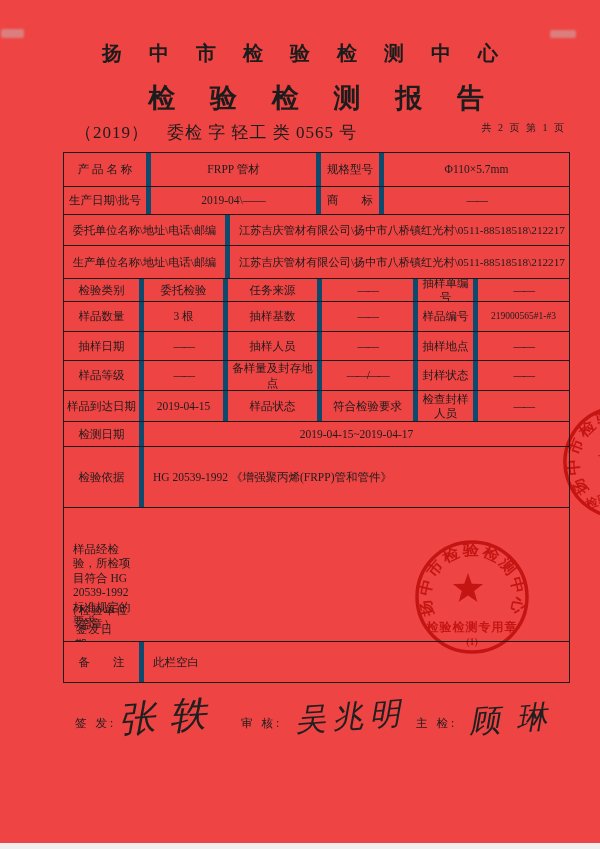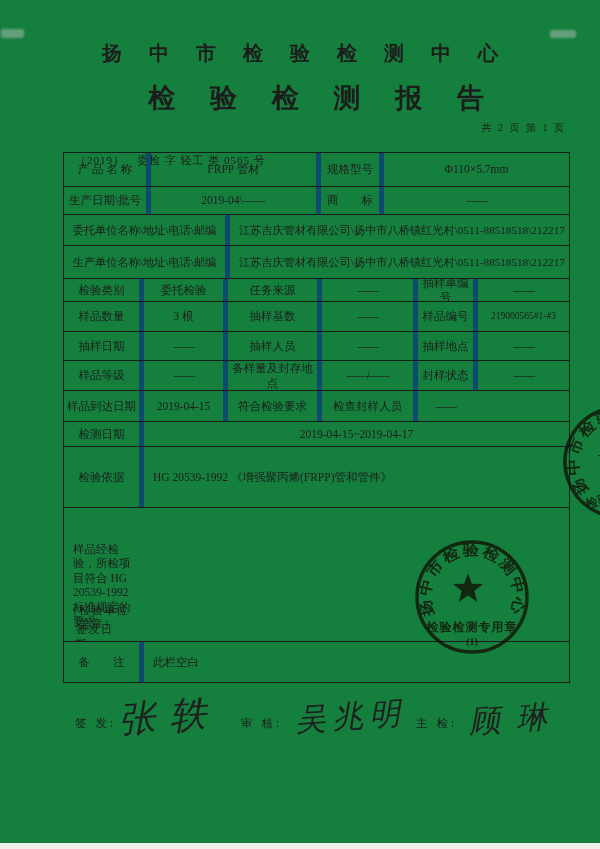--- a/index.html
+++ b/index.html
@@ -1,36 +1,36 @@
 <!DOCTYPE html>
 <html><head>
 <meta charset="utf-8">
 <style>
   html,body{margin:0;padding:0;background:#e8e8e6;}
   .page{
     position:relative; width:600px; height:849px; margin:0 auto;
-    background:#15803d; overflow:hidden; color:#1c1c1c;
+    background:#ef4444; overflow:hidden; color:#1c1c1c;
     font-family:"Liberation Serif","DejaVu Serif",serif;
   }
   
   .smudge{position:absolute;background:#c4c4c4;opacity:.45;border-radius:2px;filter:blur(1px);}
   .smudge.left{left:1px;top:29px;width:23px;height:9px;}
   .smudge.right{left:550px;top:30px;width:26px;height:8px;}
   .bottom-strip{position:absolute;left:0;bottom:0;width:100%;height:6px;background:#f0f0ee;}
 
   
   .org-name{
     position:absolute;top:40px;left:0;width:100%;text-align:center;
     font-size:20px;font-weight:bold;letter-spacing:11px;padding-left:11px;box-sizing:border-box;
   }
   .report-title{
     position:absolute;top:80px;left:16px;width:100%;text-align:center;
     font-size:27px;font-weight:bold;letter-spacing:14px;padding-left:14px;box-sizing:border-box;
   }
-  .ref-line{position:absolute;top:121px;left:75px;font-size:11px;letter-spacing:1px;margin-top:32px;}
+  .ref-line{position:absolute;top:121px;left:75px;font-size:17px;letter-spacing:1px;}
   .page-info{position:absolute;top:121px;left:0;width:100%;text-align:right;
     padding-right:34px;box-sizing:border-box;font-size:10px;letter-spacing:2px;}
 
   
   .report-table{
     position:absolute;left:63px;top:152px;width:505px;
     border:1.6px solid #1b1b1b;box-sizing:content-box;background:transparent;
   }
   .trow{display:grid;border-top:1px solid #1b1b1b;}
   .trow:first-child{border-top:none;}
@@ -149,20 +149,21 @@
       <div class="tcell dash">——</div>
       <div class="tcell">备样量及封存地点</div>
       <div class="tcell dash">——/——</div>
       <div class="tcell">封样状态</div>
       <div class="tcell dash">——</div>
     </div>
 
     <div class="trow cols-c r9">
       <div class="tcell">样品到达日期</div>
       <div class="tcell">2019-04-15</div>
+      <div class="tcell">样品状态</div>
       <div class="tcell">符合检验要求</div>
       <div class="tcell">检查封样人员</div>
       <div class="tcell dash">——</div>
     </div>
 
     <div class="trow cols-d r10">
       <div class="tcell">检测日期</div>
       <div class="tcell">2019-04-15~2019-04-17</div>
     </div>
 

